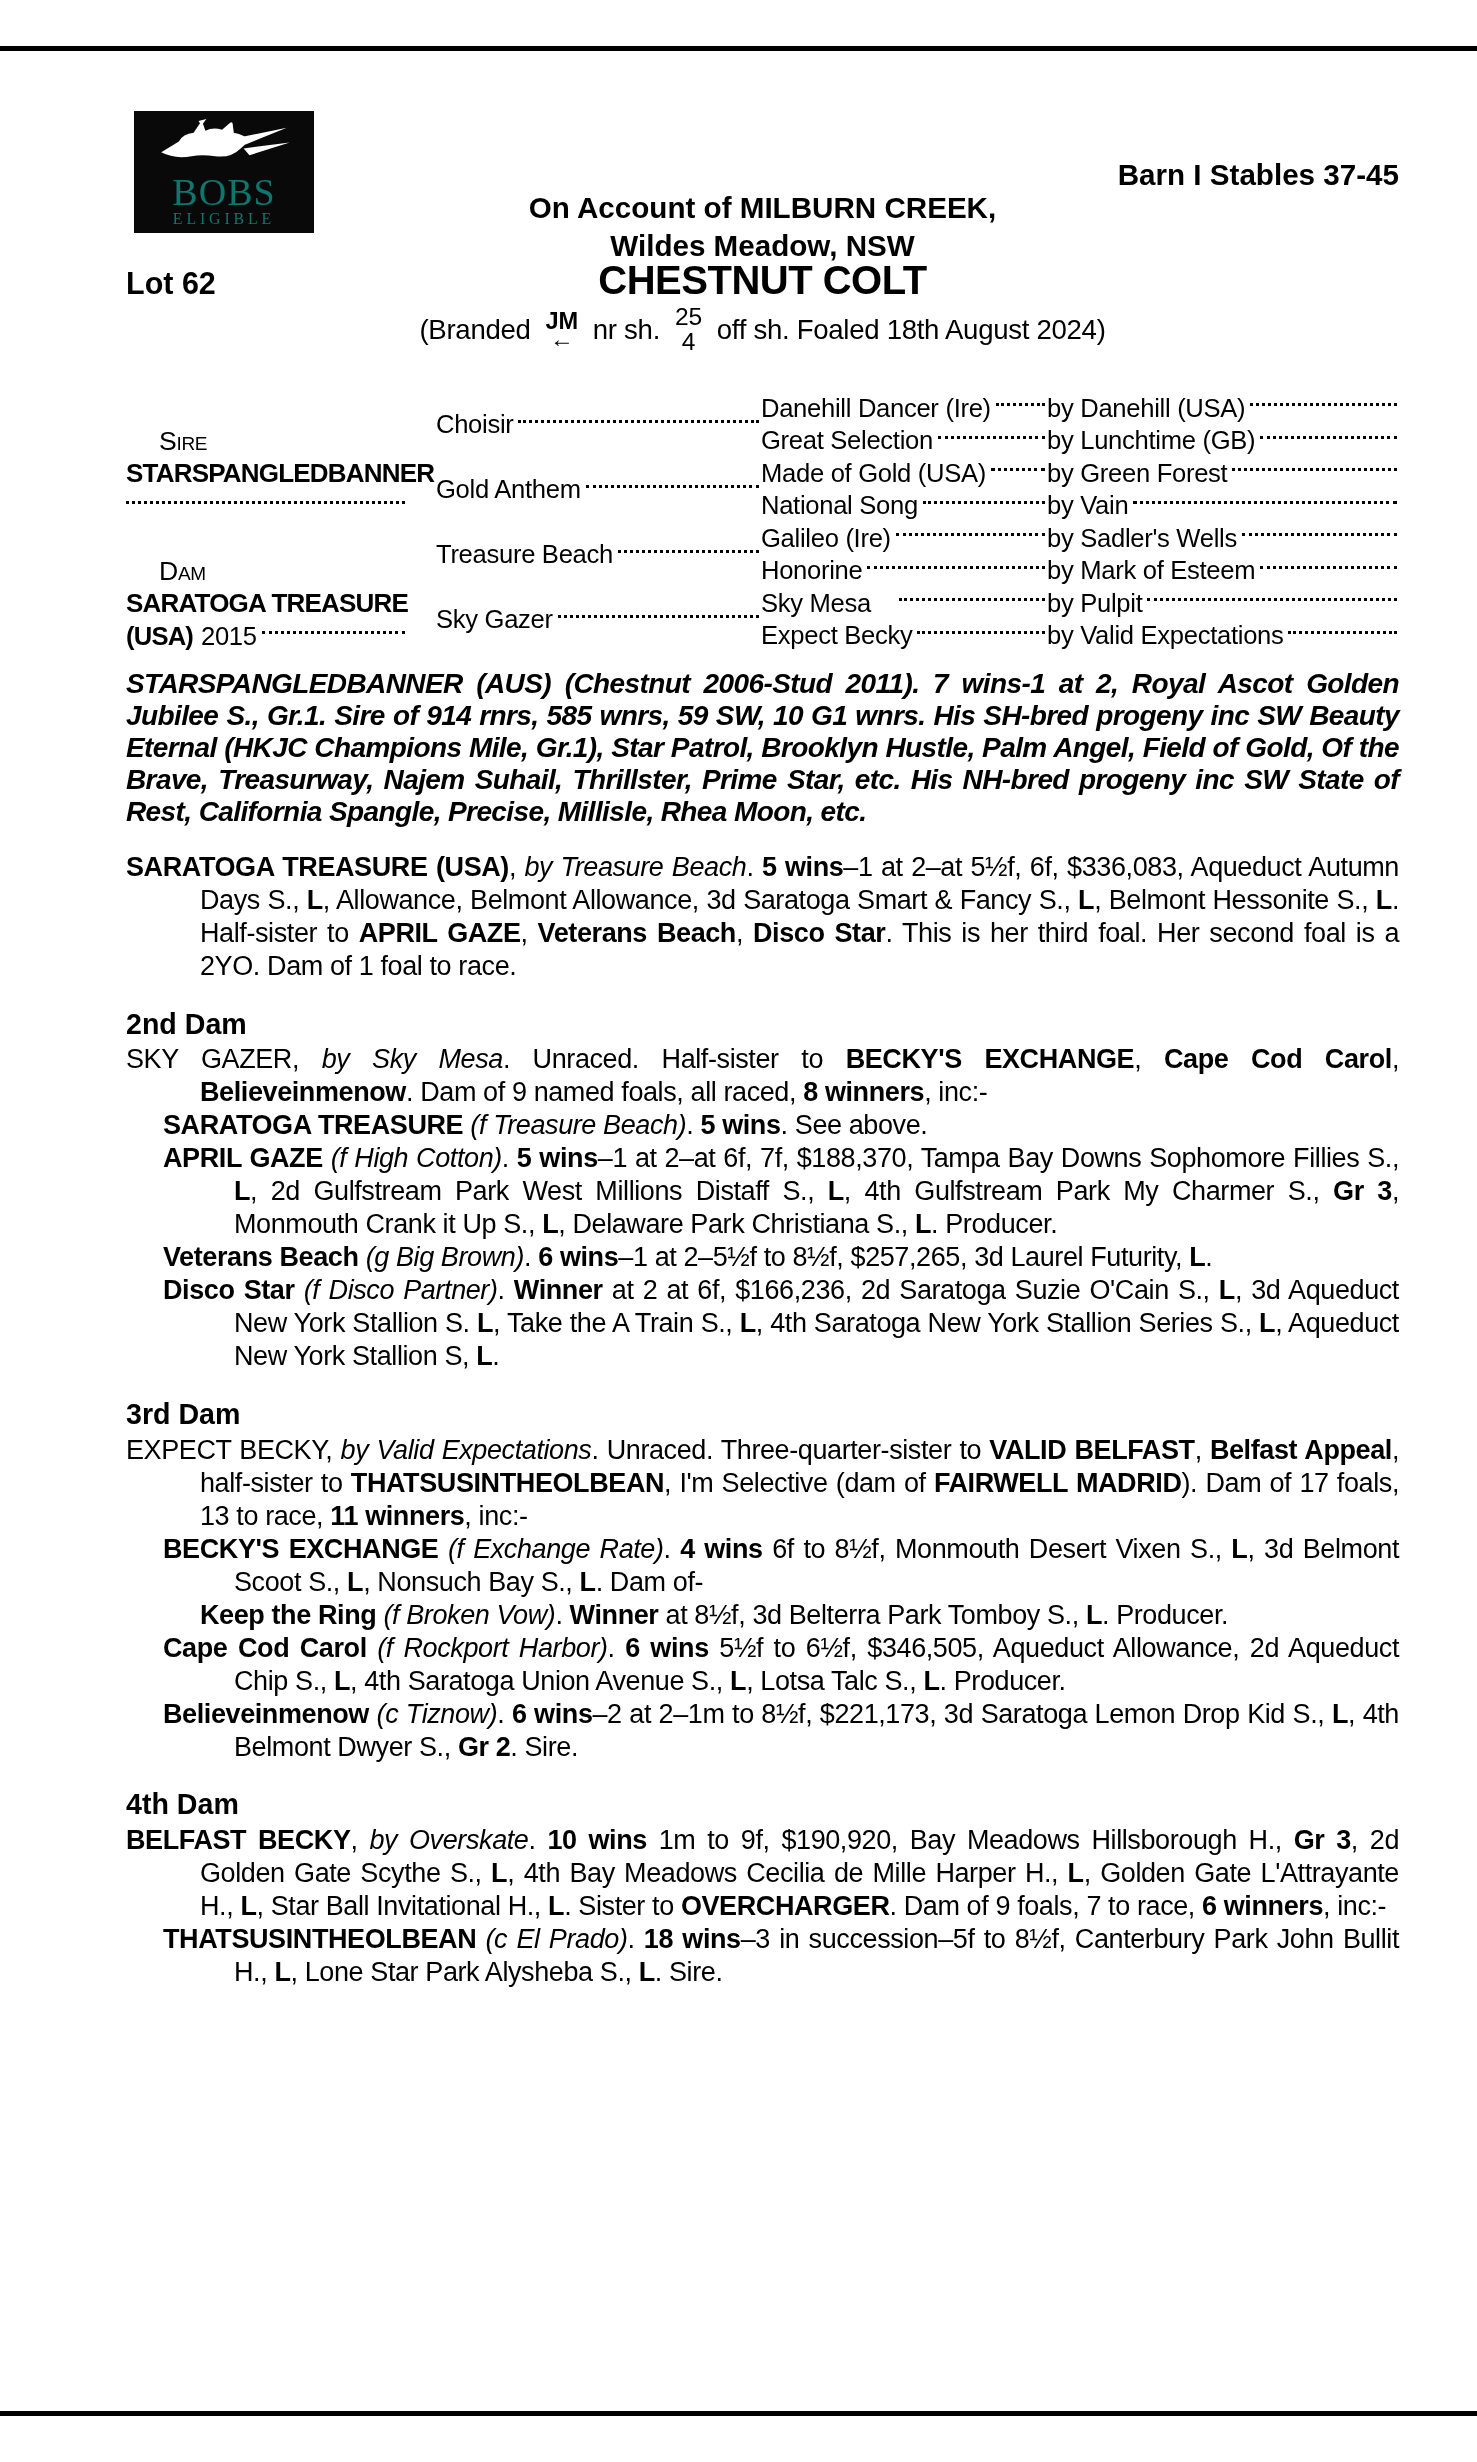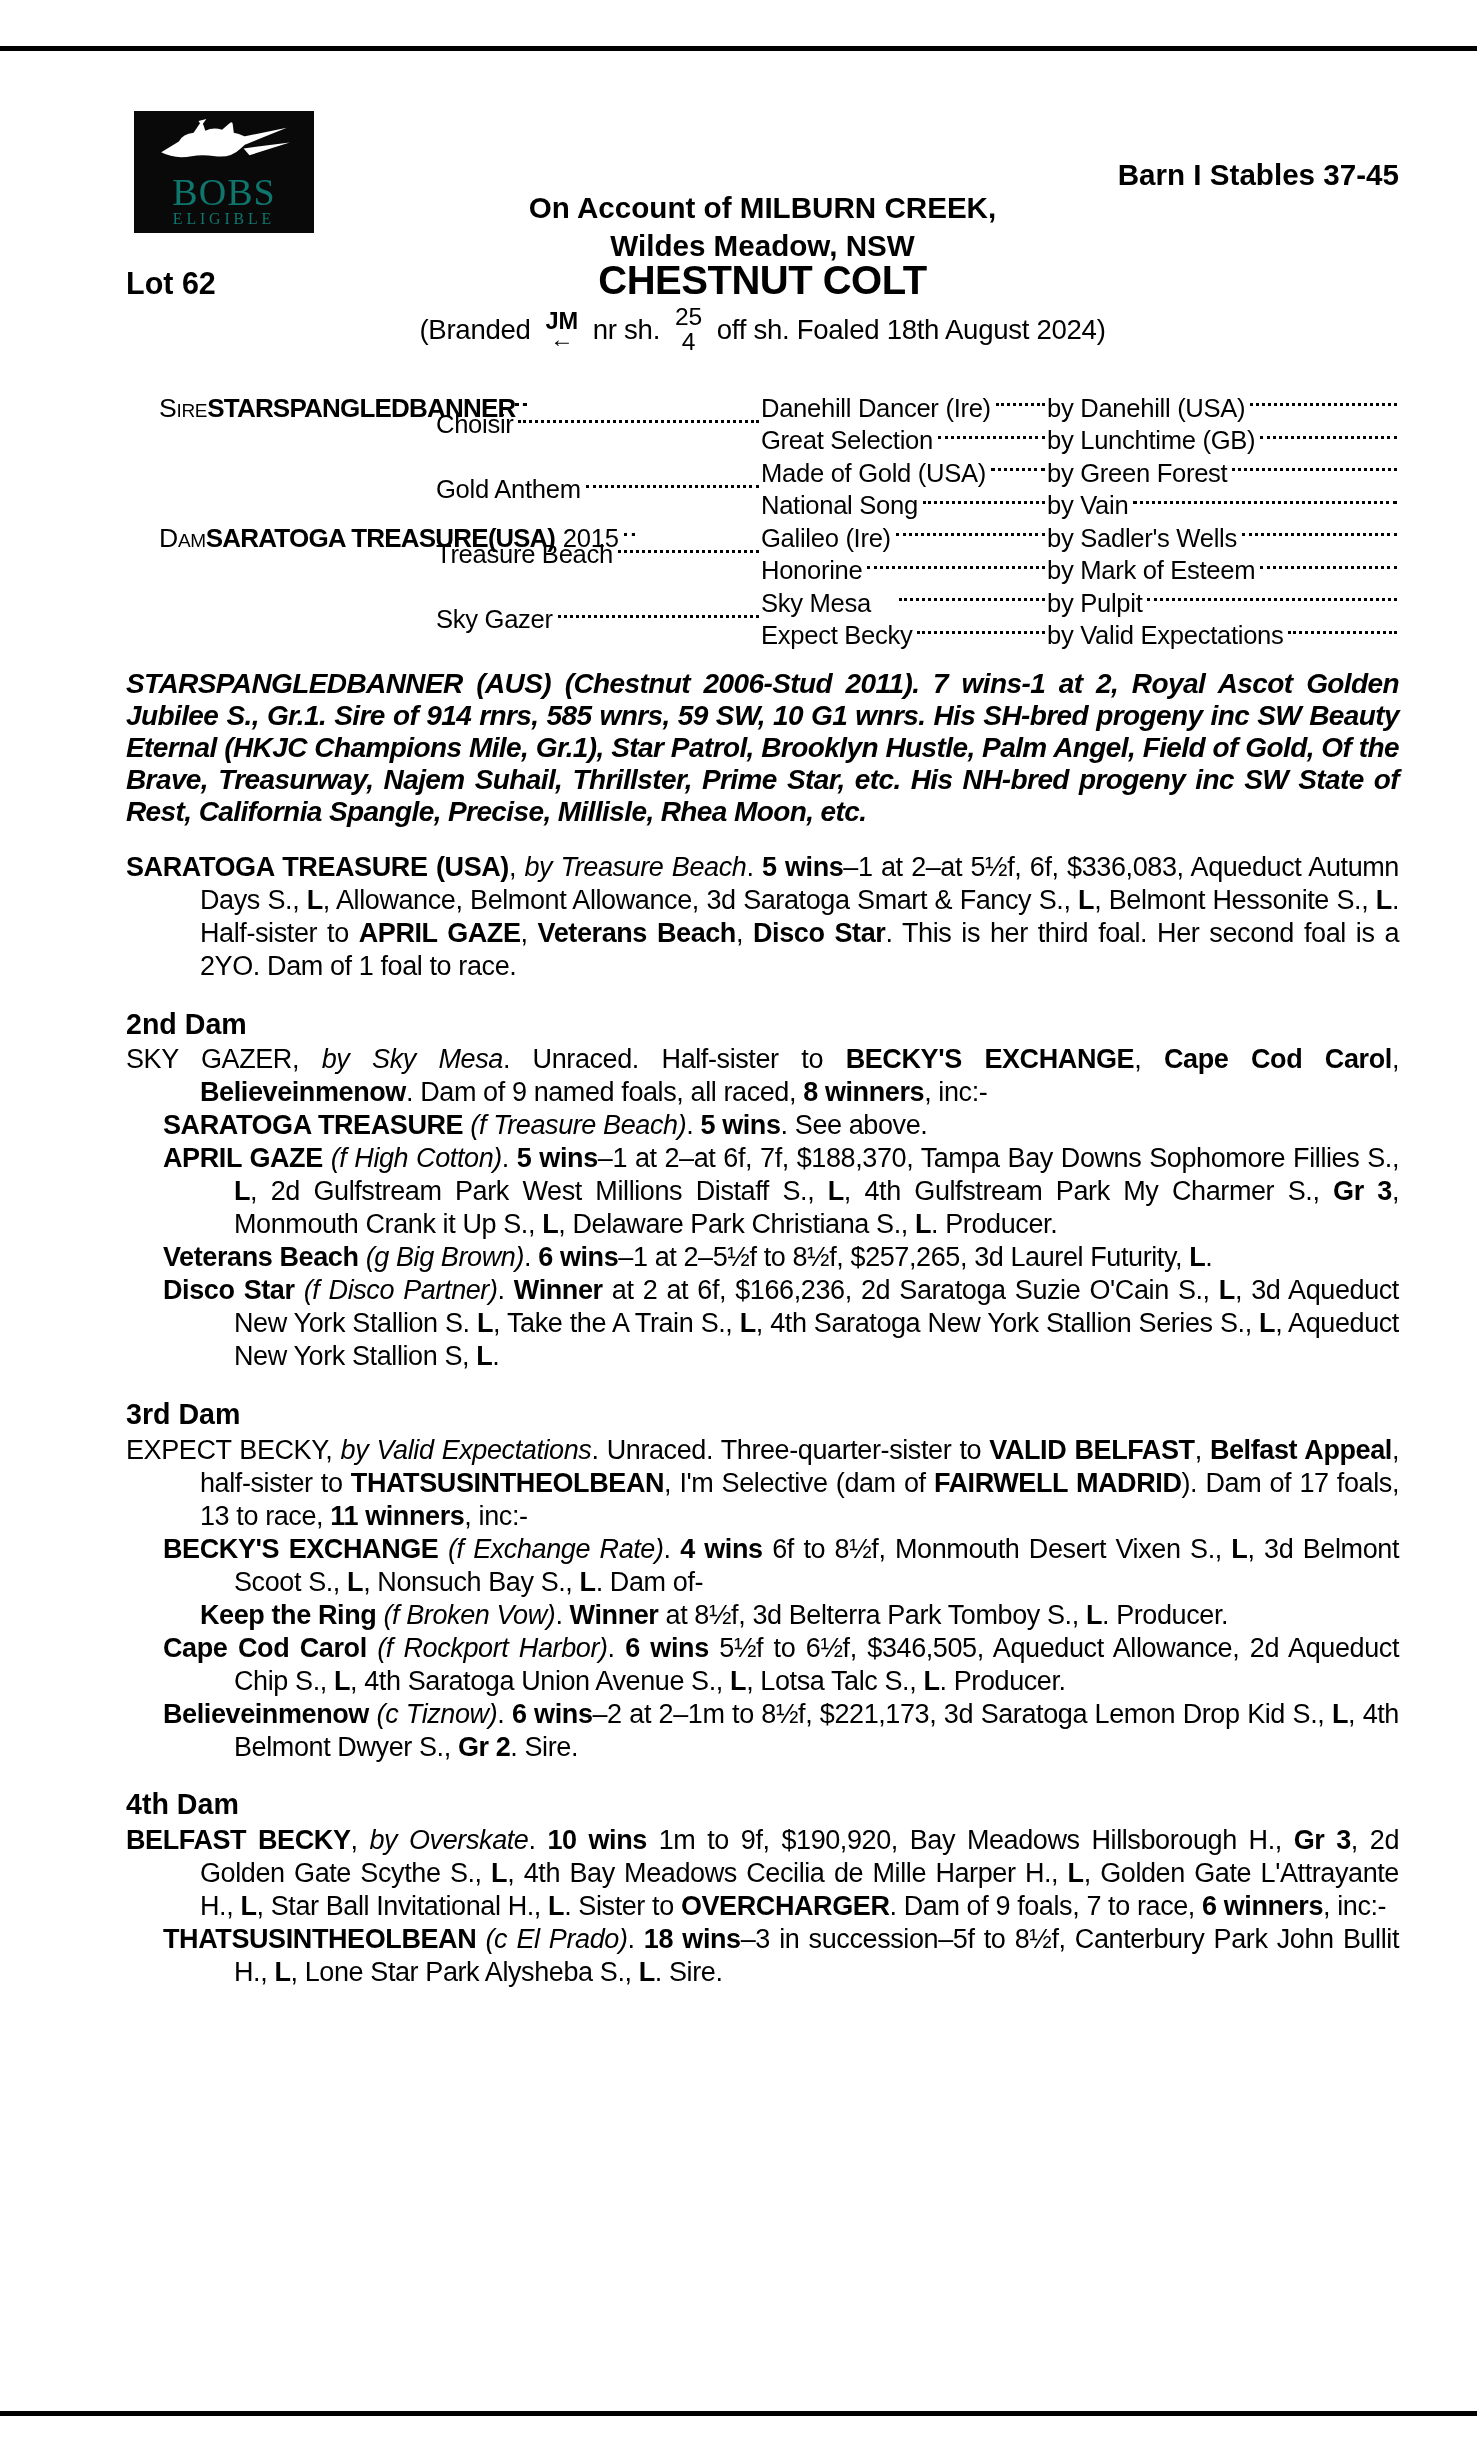--- a/index.html
+++ b/index.html
@@ -37,21 +37,21 @@
   .brand-arrow{font-size:23.6px;line-height:17.7px;margin-top:-2px;}
   .frac-top,.frac-bot{font-size:24.6px;line-height:24.6px;}
 
   
   .flow{position:absolute;left:0;top:392px;width:1273px;}
 
   
   .ped{display:grid;grid-template-columns:310px 325px 286px 352px;grid-auto-rows:32.5px;font-size:25.6px;letter-spacing:-0.3px;}
   .ped-cell{display:flex;align-items:center;white-space:nowrap;overflow:visible;}
   .dots{flex:1 1 auto;border-bottom:3.2px dotted #000;margin:0 2px 6.9px 4.9px;min-width:11.8px;}
-  .ped-anc{display:flex;flex-direction:row;justify-content:space-between;grid-column:1;}
+  .ped-anc{display:flex;flex-direction:column;justify-content:flex-end;grid-column:1;}
   .ped-label{font-variant:small-caps;font-size:26.6px;padding-left:33px;line-height:32.5px;}
   .ped-name{font-weight:bold;font-size:26px;letter-spacing:-0.8px;line-height:32.5px;white-space:nowrap;}
   .ped-dotline{display:flex;width:281px;line-height:32.5px;height:32.5px;align-items:center;}
   .ped-year{display:flex;width:281px;align-items:center;line-height:32.5px;height:32.5px;font-size:25.6px;}
   .ped-year b{margin-right:7.9px;letter-spacing:-0.8px;}
 
   
   .sire-para{
     margin:15.8px 0 23.6px 0;font-weight:bold;font-style:italic;font-size:28px;line-height:32px;
     text-align:justify;letter-spacing:-0.6px;

